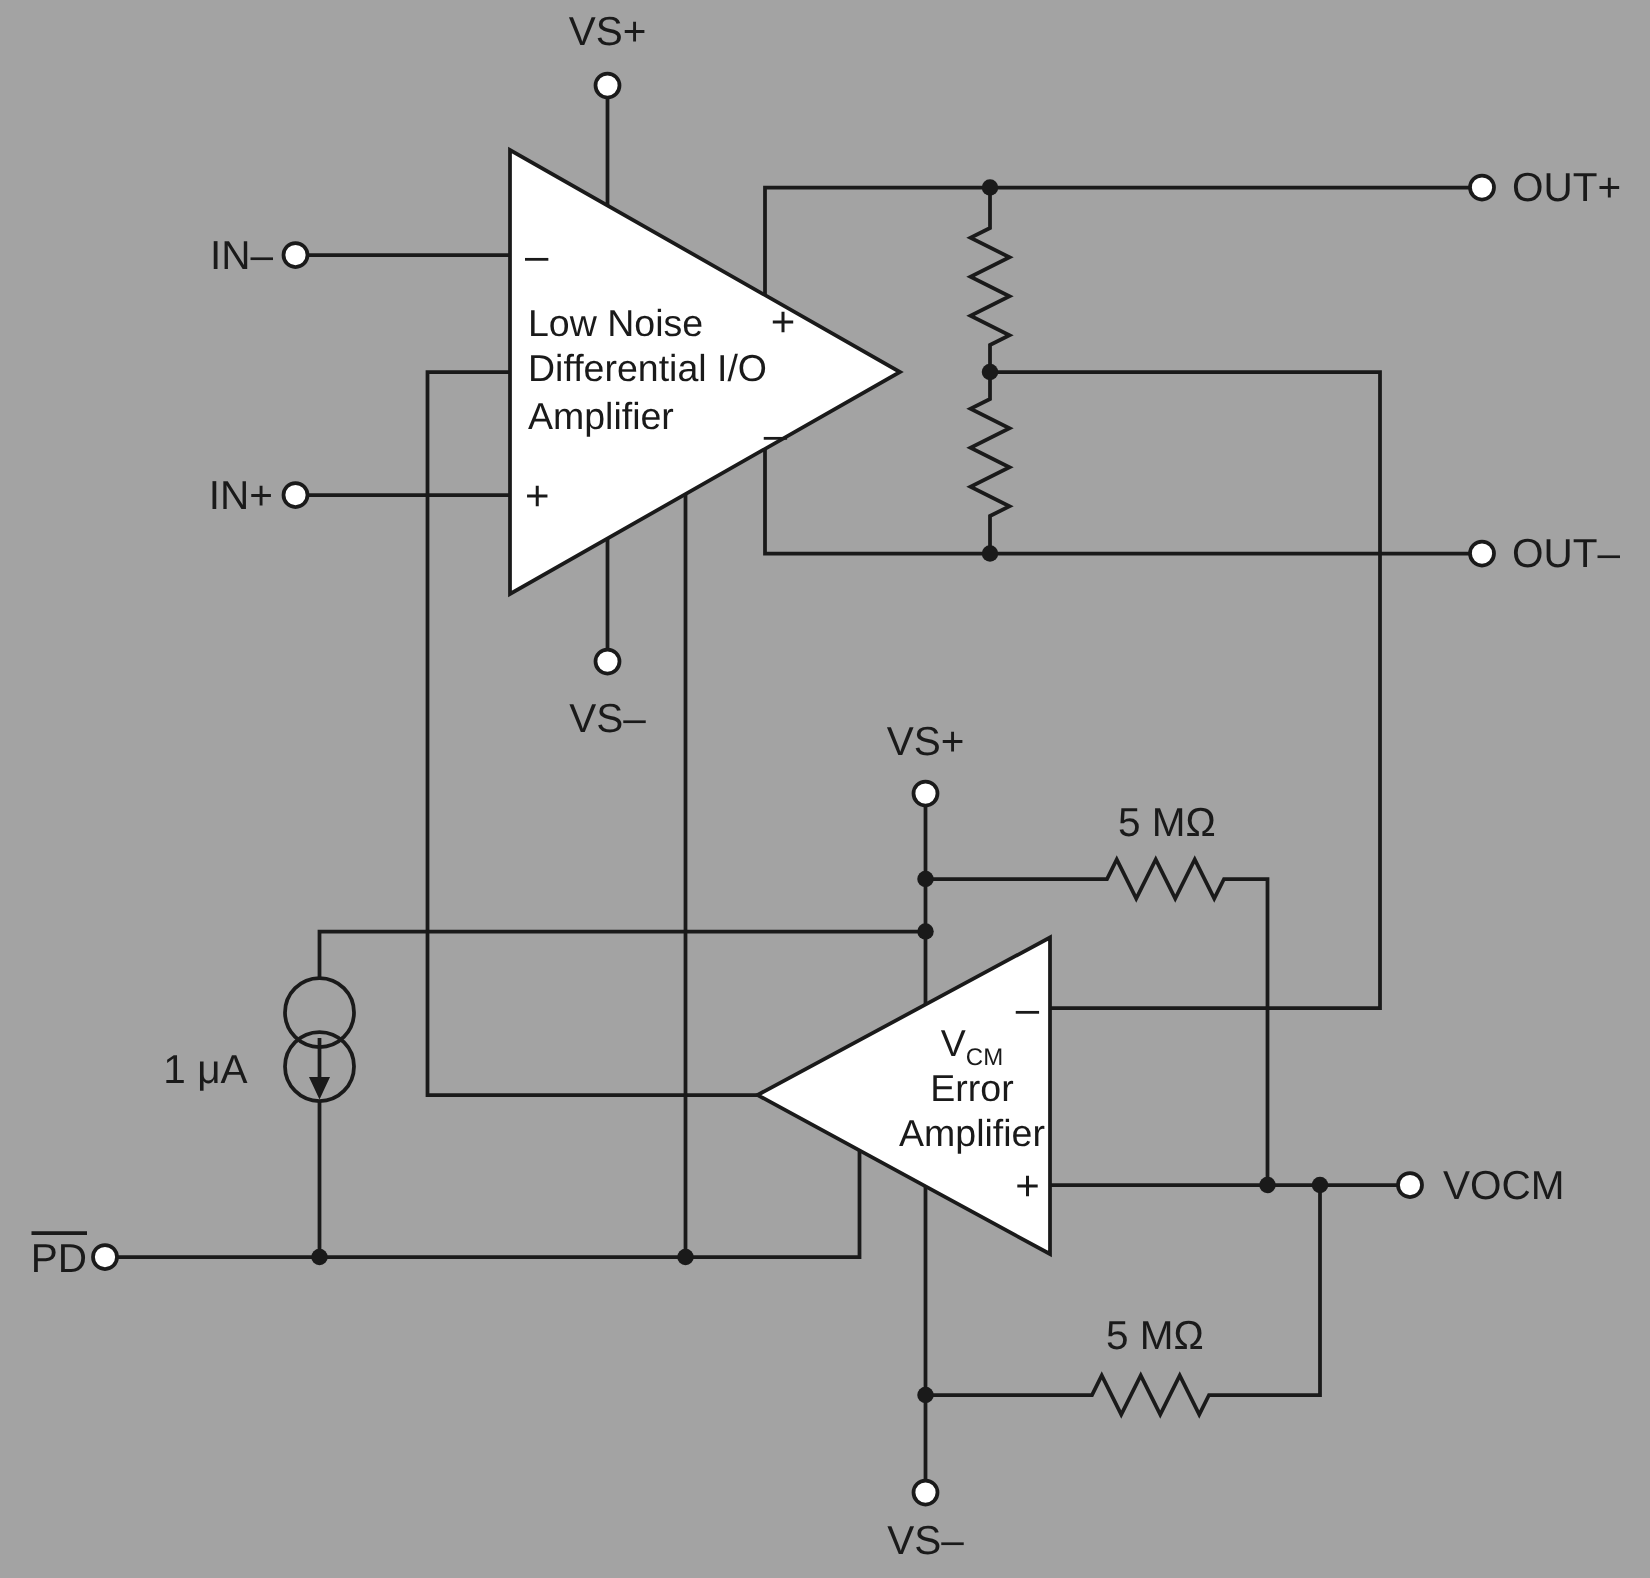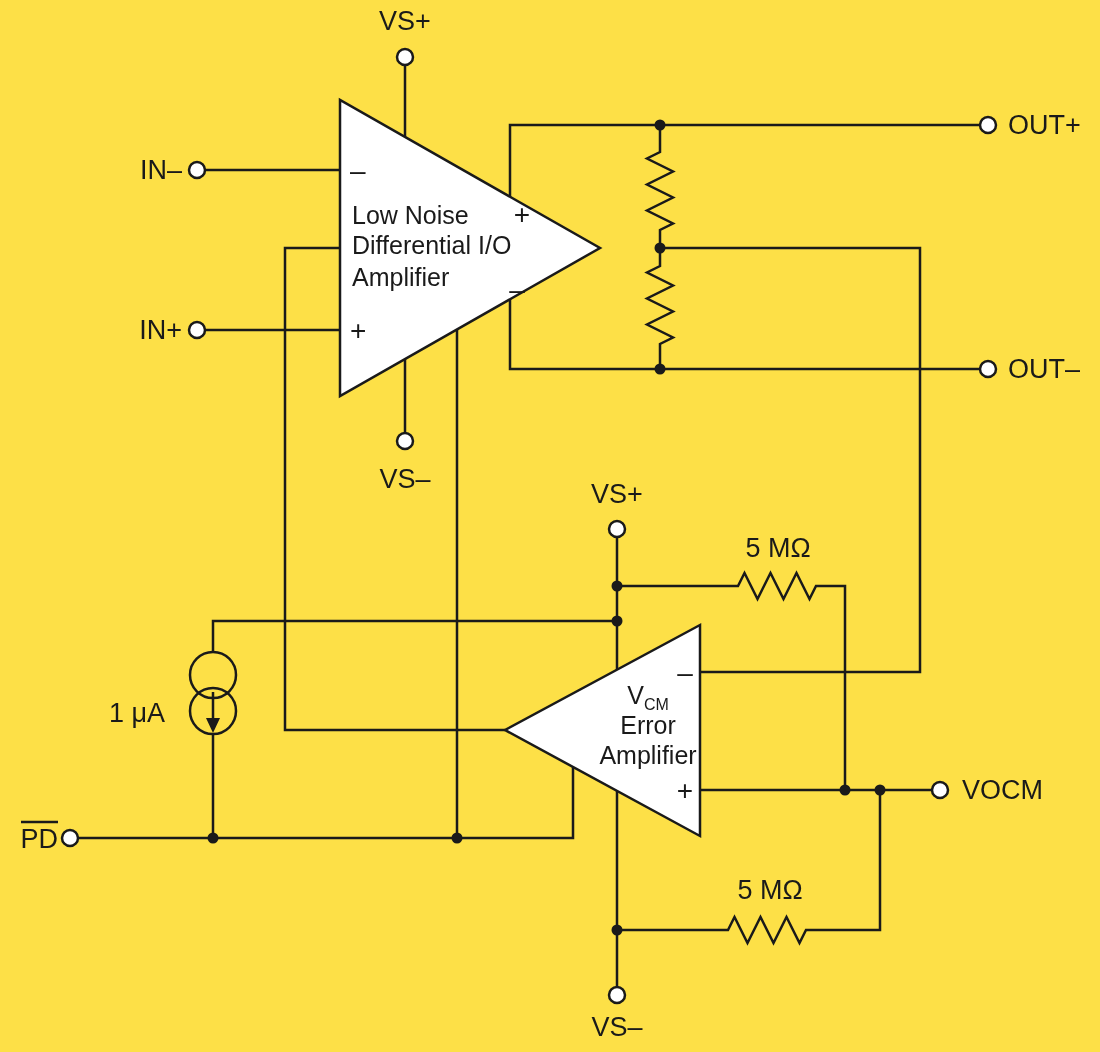--- a/index.html
+++ b/index.html
@@ -4,21 +4,21 @@
 <style>
   html, body {
     margin: 0;
     padding: 0;
     background: #ffffff;
   }
   .canvas {
     position: relative;
     width: 1100px;
     height: 1052px;
-    background: #fde047;
+    background: #a3a3a3;
     overflow: hidden;
   }
   svg {
     display: block;
   }
   svg text {
     font-family: "Liberation Sans", sans-serif;
     fill: #1a1a1a;
   }
   .lbl      { font-size: 27px; }

